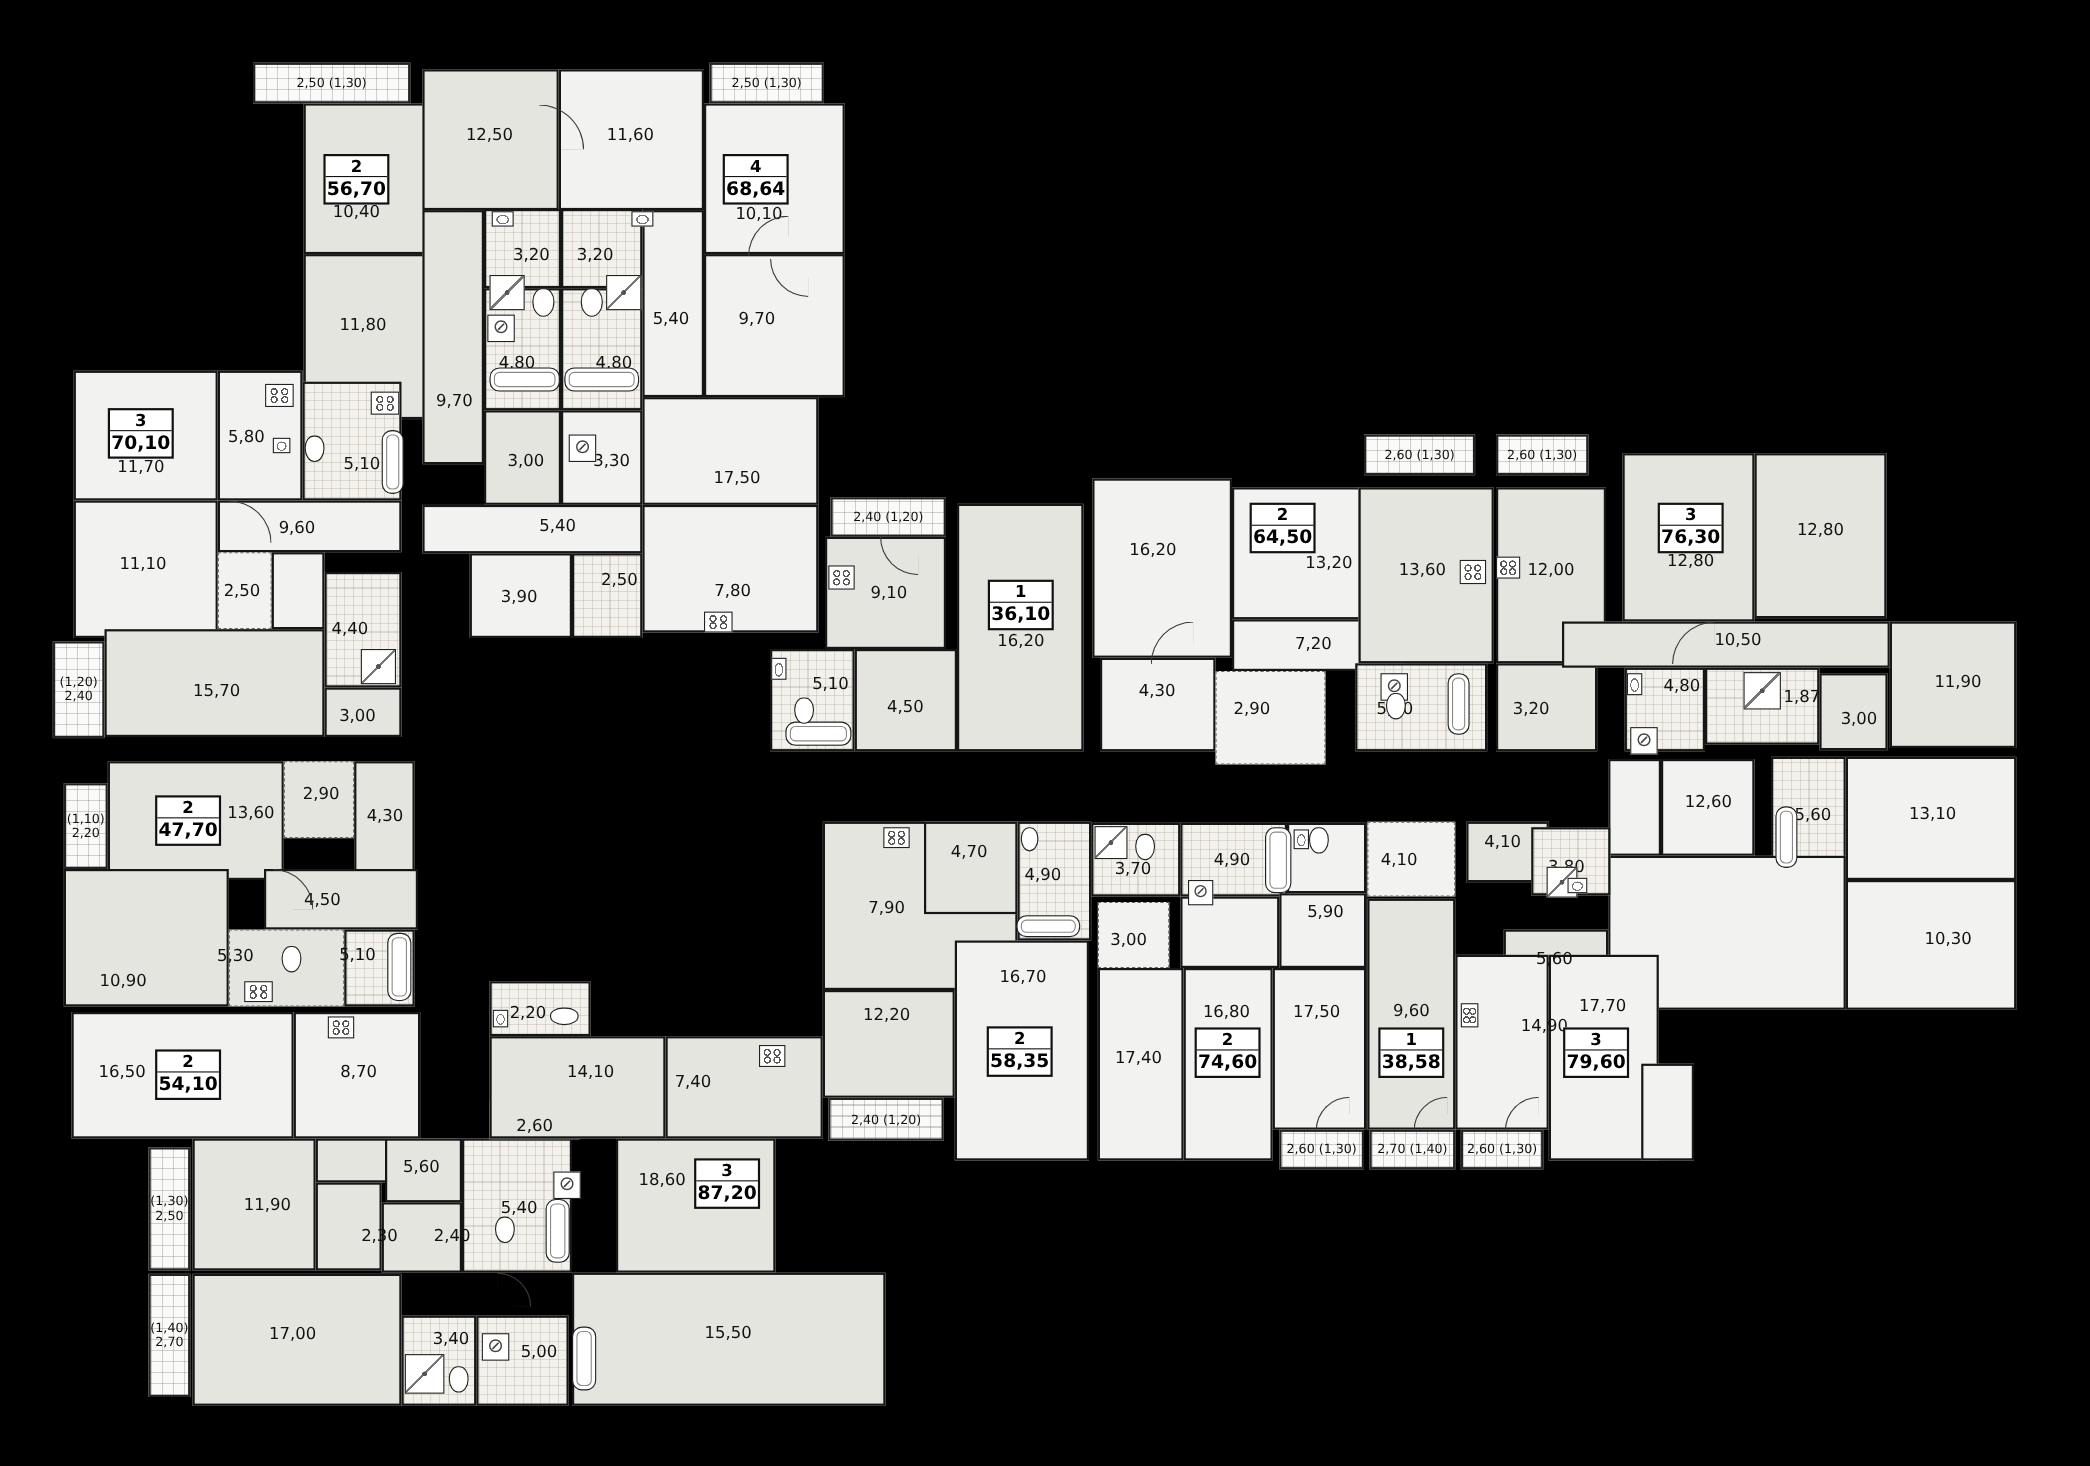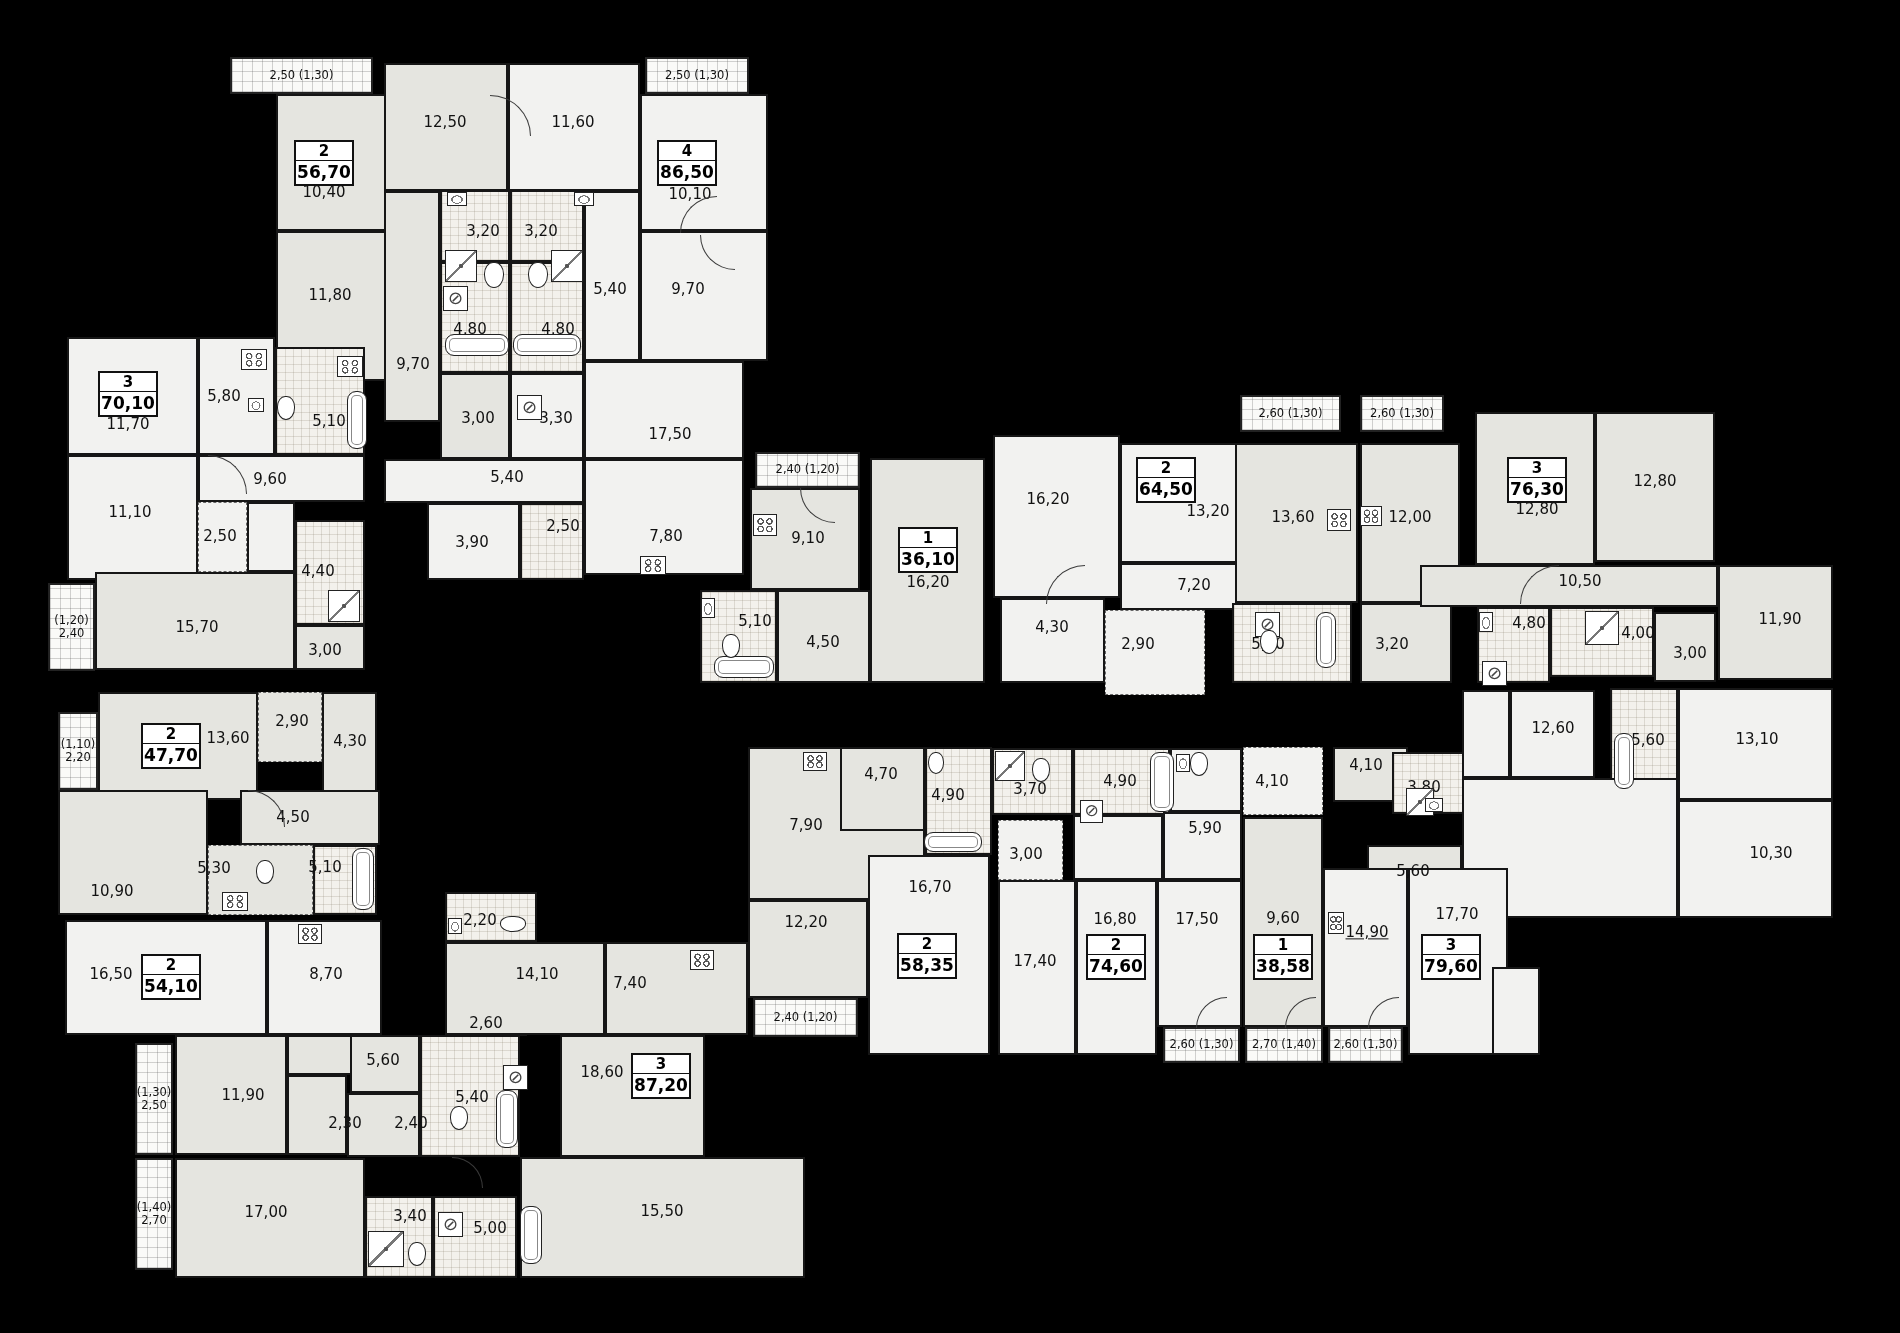--- a/index.html
+++ b/index.html
@@ -216,21 +216,21 @@
     <div class="lbl" style="left: 1410px; top: 518px;">12,00</div>
     <div class="lbl" style="left: 1194px; top: 586px;">7,20</div>
     <div class="lbl" style="left: 1138px; top: 645px;">2,90</div>
     <div class="lbl" style="left: 1268px; top: 645px;">5,80</div>
     <div class="lbl" style="left: 1392px; top: 645px;">3,20</div>
     <div class="lbl" style="left: 1052px; top: 628px;">4,30</div>
     <div class="lbl" style="left: 1537px; top: 510px;">12,80</div>
     <div class="lbl" style="left: 1655px; top: 482px;">12,80</div>
     <div class="lbl" style="left: 1580px; top: 582px;">10,50</div>
     <div class="lbl" style="left: 1529px; top: 624px;">4,80</div>
-    <div class="lbl" style="left: 1638px; top: 634px;">4,00</div>
+    <div class="lbl" style="left: 1638px; top: 634px;">1,87</div>
     <div class="lbl" style="left: 1690px; top: 654px;">3,00</div>
     <div class="lbl" style="left: 1780px; top: 620px;">11,90</div>
     <div class="lbl" style="left: 1553px; top: 729px;">12,60</div>
     <div class="lbl" style="left: 1648px; top: 741px;">5,60</div>
     <div class="lbl" style="left: 1757px; top: 740px;">13,10</div>
     <div class="lbl" style="left: 1771px; top: 854px;">10,30</div>
     <div class="lbl" style="left: 228px; top: 739px;">13,60</div>
     <div class="lbl" style="left: 292px; top: 722px;">2,90</div>
     <div class="lbl" style="left: 350px; top: 742px;">4,30</div>
     <div class="lbl" style="left: 293px; top: 818px;">4,50</div>
@@ -259,33 +259,33 @@
     <div class="lbl" style="left: 881px; top: 775px;">4,70</div>
     <div class="lbl" style="left: 948px; top: 796px;">4,90</div>
     <div class="lbl" style="left: 1030px; top: 790px;">3,70</div>
     <div class="lbl" style="left: 1120px; top: 782px;">4,90</div>
     <div class="lbl" style="left: 1026px; top: 855px;">3,00</div>
     <div class="lbl" style="left: 1205px; top: 829px;">5,90</div>
     <div class="lbl" style="left: 1035px; top: 962px;">17,40</div>
     <div class="lbl" style="left: 1115px; top: 920px;">16,80</div>
     <div class="lbl" style="left: 1197px; top: 920px;">17,50</div>
     <div class="lbl" style="left: 1283px; top: 919px;">9,60</div>
-    <div class="lbl" style="left: 1367px; top: 933px; text-decoration: underline;">14,90</div>
+    <div class="lbl" style="left: 1404px; top: 933px;">14,90</div>
     <div class="lbl" style="left: 1457px; top: 915px;">17,70</div>
     <div class="lbl" style="left: 1272px; top: 782px;">4,10</div>
     <div class="lbl" style="left: 1366px; top: 766px;">4,10</div>
     <div class="lbl" style="left: 1424px; top: 788px;">3,80</div>
     <div class="lbl" style="left: 1413px; top: 872px;">5,60</div>
     <div class="badge" style="left: 324px; top: 140px;">
       <div class="num">2</div>
       <div class="area">56,70</div>
     </div>
     <div class="badge" style="left: 687px; top: 140px;">
       <div class="num">4</div>
-      <div class="area">86,50</div>
+      <div class="area">68,64</div>
     </div>
     <div class="badge" style="left: 128px; top: 371px;">
       <div class="num">3</div>
       <div class="area">70,10</div>
     </div>
     <div class="badge" style="left: 928px; top: 527px;">
       <div class="num">1</div>
       <div class="area">36,10</div>
     </div>
     <div class="badge" style="left: 1166px; top: 457px;">

